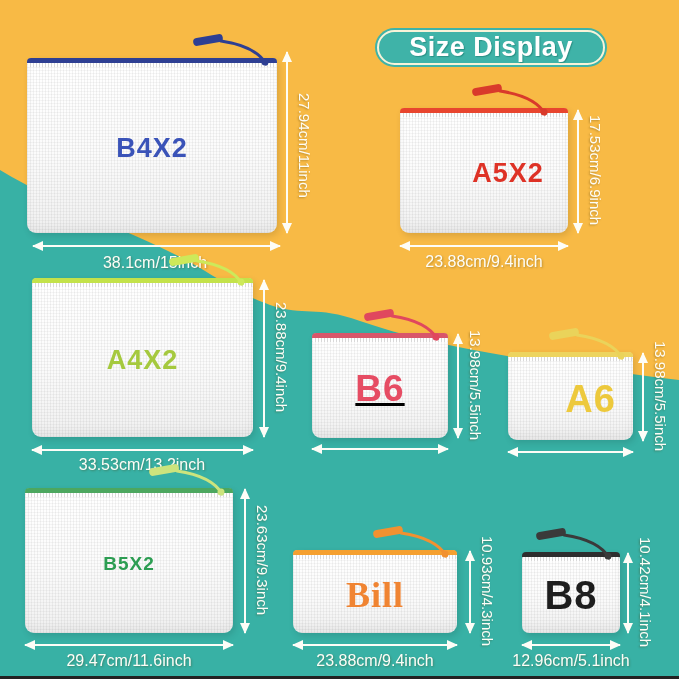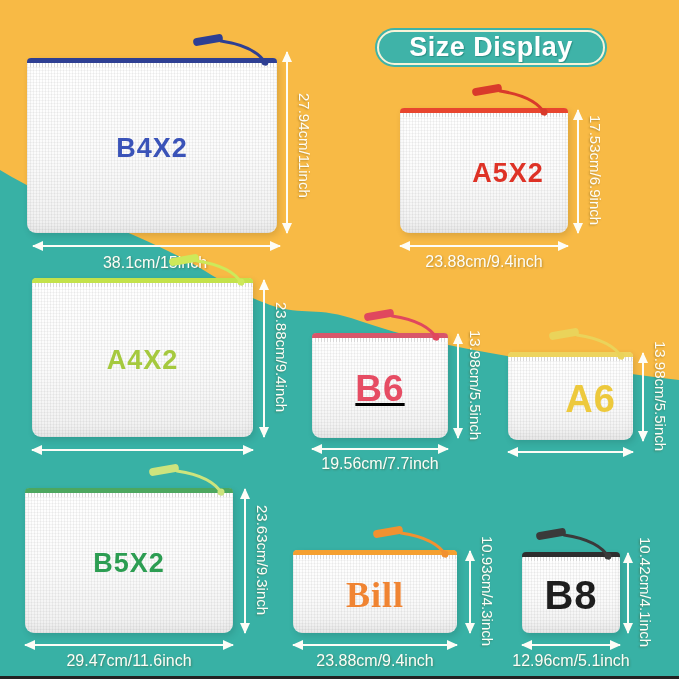--- a/index.html
+++ b/index.html
@@ -62,21 +62,21 @@
   .vtext{position:absolute;width:24px;display:flex;align-items:center;justify-content:center;
     color:#FDFDF7;font-size:15px;text-shadow:1px 1px 2px rgba(70,55,10,.35);}
   .vtext span{writing-mode:vertical-rl;white-space:nowrap;}
 
   
   .p-0{left:27px;top:58px;width:250px;height:175px;}  .p-0 .plabel{font-size:27px;}
   .p-1{left:400px;top:108px;width:168px;height:125px;} .p-1 .plabel{font-size:27px;margin-left:48px;}
   .p-2{left:32px;top:278px;width:221px;height:159px;}  .p-2 .plabel{font-size:27px;}
   .p-3{left:312px;top:333px;width:136px;height:105px;text-decoration:underline;} .p-3 .plabel{font-size:37px;}
   .p-4{left:508px;top:352px;width:125px;height:88px;}  .p-4 .plabel{font-size:38px;}
-  .p-5{left:25px;top:488px;width:208px;height:145px;}  .p-5 .plabel{font-size:27px;}
+  .p-5{left:25px;top:488px;width:208px;height:145px;}  .p-5 .plabel{font-size:19px;}
   .p-6{left:293px;top:550px;width:164px;height:83px;}  .p-6 .plabel{font-size:36px;}
   .p-7{left:522px;top:552px;width:98px;height:81px;border-radius:7px;}   .p-7 .plabel{font-size:40px;}
 
   .pl-0{left:169px;top:31px;}  .pl-1{left:448px;top:81px;}
   .pl-2{left:145px;top:251px;} .pl-3{left:340px;top:306px;}
   .pl-4{left:525px;top:325px;} .pl-5{left:125px;top:461px;}
   .pl-6{left:349px;top:523px;} .pl-7{left:512px;top:525px;}
 
   .av-0{left:286px;top:52px;height:181px;}  .av-1{left:577px;top:110px;height:123px;}
   .av-2{left:263px;top:280px;height:157px;} .av-3{left:457px;top:334px;height:104px;}
@@ -156,37 +156,37 @@
   <svg class="pull pl-2" viewBox="0 0 100 34" style="color: rgb(205, 233, 90);">
     <path d="M97,33 C90,20 72,13 52,10" stroke="currentColor" stroke-width="3" fill="none" stroke-linecap="round"></path>
     <rect x="24" y="5" width="30" height="8" rx="4" transform="rotate(-10 39 9)" fill="currentColor"></rect>
     <circle cx="96" cy="31" r="3.5" fill="currentColor"></circle>
   </svg>
   <div class="arrow-v av-2"></div>
   <div class="vtext vt-2">
       <span>23.88cm/9.4inch</span>
     </div>
   <div class="arrow-h ah-2"></div>
+  <div class="htext ht-2"><span>33.53cm/13.2inch</span></div>
 
   <div class="pouch p-3">
     <div class="tape" style="background-color: rgb(217, 86, 106);"></div>
     <div class="teeth"></div>
     <div class="plabel" style="color: rgb(230, 76, 99);">B6</div>
   </div>
   <svg class="pull pl-3" viewBox="0 0 100 34" style="color: rgb(224, 72, 94);">
     <path d="M97,33 C90,20 72,13 52,10" stroke="currentColor" stroke-width="3" fill="none" stroke-linecap="round"></path>
     <rect x="24" y="5" width="30" height="8" rx="4" transform="rotate(-10 39 9)" fill="currentColor"></rect>
     <circle cx="96" cy="31" r="3.5" fill="currentColor"></circle>
   </svg>
   <div class="arrow-v av-3"></div>
   <div class="vtext vt-3">
       <span>13.98cm/5.5inch</span>
     </div>
   <div class="arrow-h ah-3"></div>
-  <div class="htext ht-3"><span>19.56cm/7.7inch</span></div>
 
   <div class="pouch p-4">
     <div class="tape" style="background-color: rgb(237, 212, 95);"></div>
     <div class="teeth"></div>
     <div class="plabel" style="color: rgb(237, 201, 60); margin-left: 40px;">A6</div>
   </div>
   <svg class="pull pl-4" viewBox="0 0 100 34" style="color: rgb(234, 211, 90);">
     <path d="M97,33 C90,20 72,13 52,10" stroke="currentColor" stroke-width="3" fill="none" stroke-linecap="round"></path>
     <rect x="24" y="5" width="30" height="8" rx="4" transform="rotate(-10 39 9)" fill="currentColor"></rect>
     <circle cx="96" cy="31" r="3.5" fill="currentColor"></circle>

